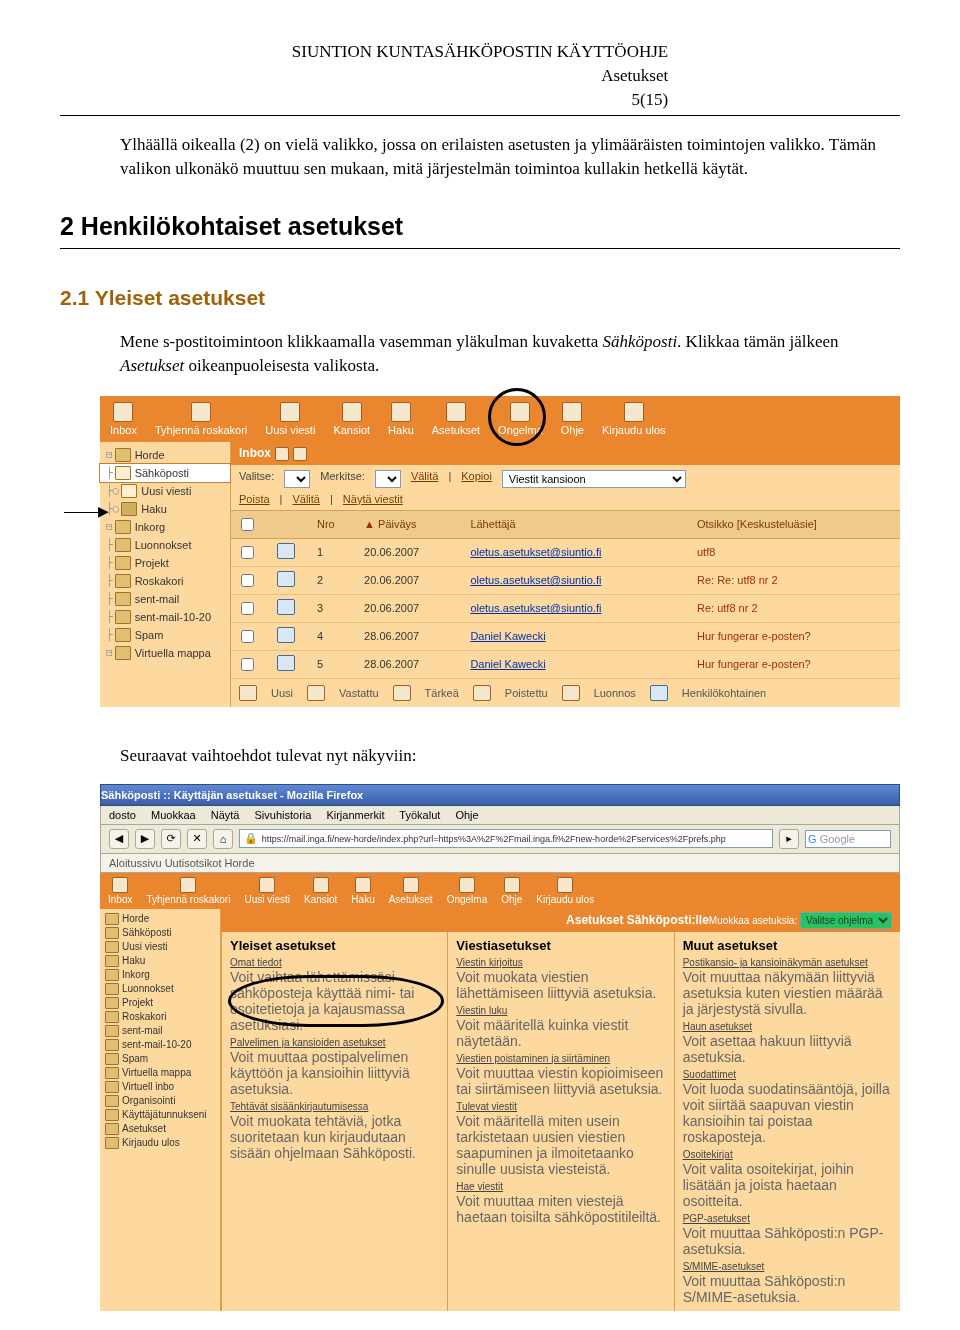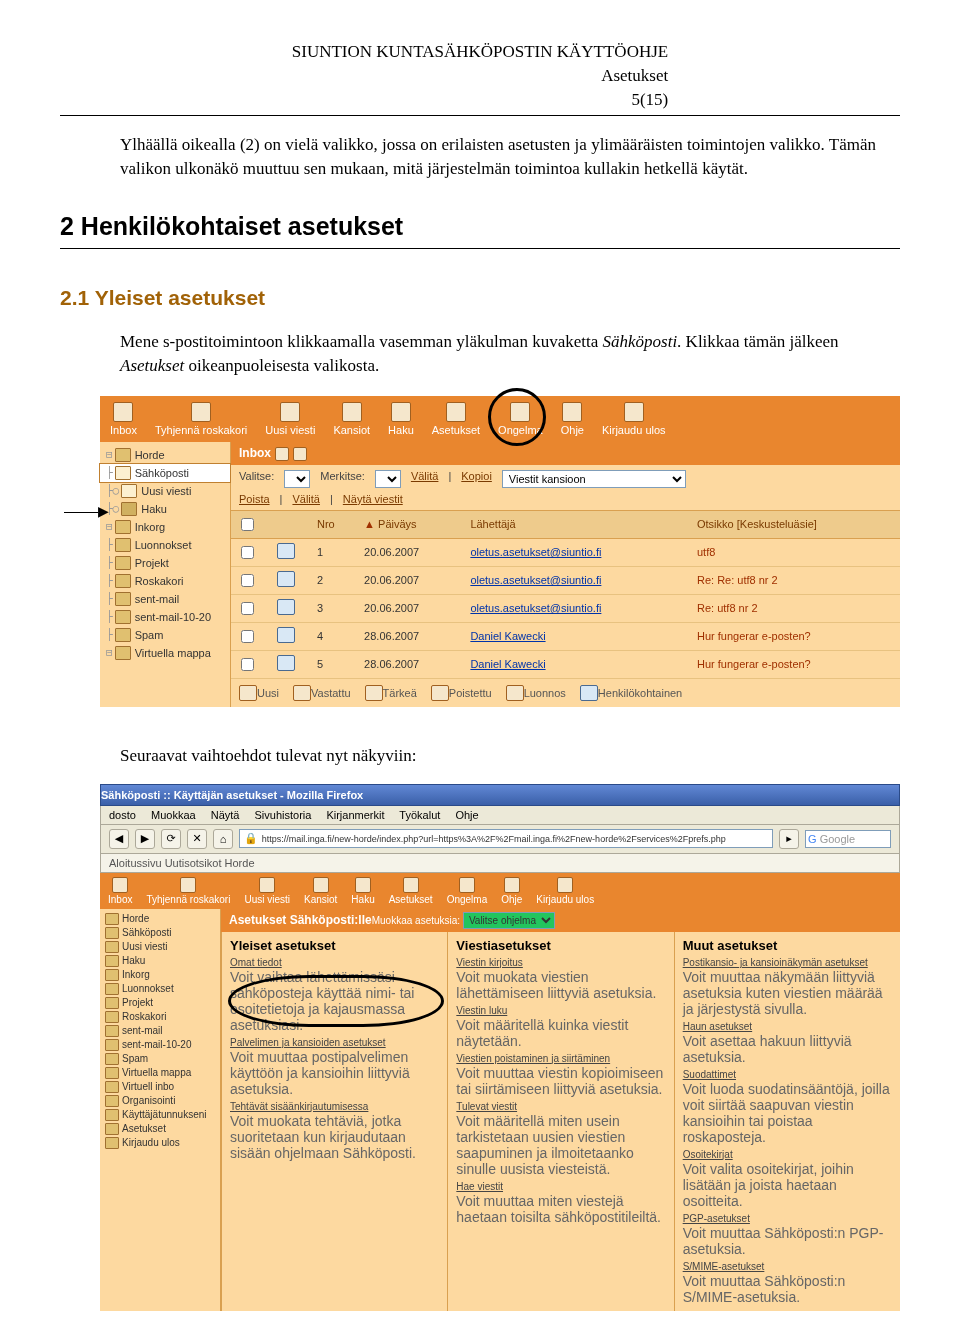--- a/index.html
+++ b/index.html
@@ -32,38 +32,38 @@
 .ctrlrow{padding:5px 8px;font:11px Arial;color:#444;display:flex;gap:10px}
 .select{border:1px solid #7f9db9;background:#fff;font:11px Arial;padding:1px 2px;height:18px}
 .link2{color:#7a3a00;text-decoration:underline}
 table.mail{width:100%;border-collapse:collapse;font:11px Arial}
 table.mail th{background:#eecb8c;text-align:left;padding:4px 6px;border-top:1px solid #d9a050;border-bottom:1px solid #d9a050;font-weight:normal;color:#7a3a00}
 table.mail th .sort{color:#a03000;font-weight:bold}
 table.mail td{padding:4px 6px;border-bottom:1px solid #e8c280;color:#333}
 table.mail td a{color:#0033aa;text-decoration:underline}
 table.mail td.subj{color:#a03000}
 .legendrow{padding:6px 8px;font:11px Arial;color:#555;display:flex;gap:14px}
-.legendrow span{display:inline-flex;align-items:center;gap:0}
+.legendrow span{display:inline-flex;align-items:center;gap:14px}
 .lg-icon{width:16px;height:14px;background:#f5e7cc;border:1px solid #a06020;border-radius:2px}
 .lg-icon.person{background:#d9e8f5;border-color:#4a6a90}
 .caption{margin:37px 0 16px 60px}
 .ff-wrap{margin-left:40px}
 .ff-title{background:linear-gradient(#6188d5,#3a5fa8);color:#fff;font:bold 11px Arial;padding:4px 0;border:1px solid #2a4a88}
 .ff-menu{background:#ece9d8;font:11px Arial;padding:3px 8px;border:1px solid #aca899;border-top:none}
 .ff-menu span{margin-right:12px}
 .ff-nav{background:#ece9d8;padding:4px 8px;border:1px solid #aca899;border-top:none;display:flex;align-items:center;gap:6px;font:11px Arial}
 .ff-btn{width:18px;height:18px;border:1px solid #aca899;border-radius:3px;background:#f5f3e9;display:inline-flex;align-items:center;justify-content:center}
 .urlbox{flex:1;background:#fff;border:1px solid #7f9db9;padding:2px 4px;display:flex;align-items:center;gap:4px}
 .urlbox .lock{color:#d0a020}
 .searchbox{width:80px;background:#fff;border:1px solid #7f9db9;padding:2px;color:#999}
 .ff-bm{background:#f5f3e9;font:11px Arial;padding:3px 8px;border:1px solid #aca899;border-top:none;color:#555}
 .topbar2{background:#e9862e;display:flex;padding:4px 8px;gap:14px;font:10px Arial;color:#fff}
 .topbar2 span{display:inline-flex;flex-direction:column;align-items:center;cursor:pointer}
 .tb2-icon{width:14px;height:14px;background:#f5e7cc;border:1px solid #a06020;border-radius:2px;margin-bottom:1px}
-.app-title{background:#e9862e;color:#fff;font:bold 12px Arial;padding:3px 8px;display:flex;justify-content:flex-start;align-items:center}
+.app-title{background:#e9862e;color:#fff;font:bold 12px Arial;padding:3px 8px;display:flex;justify-content:flex-end;align-items:center}
 .dd{background:#22c55e;border:1px solid #7f9db9;font:10px Arial;padding:1px;color:#333}
 .sidebar2{width:120px;background:#fdd9a0;border-right:1px solid #d9a050;padding:3px 0;font:10px Arial;color:#333}
 .sb2-item{display:flex;align-items:center;padding:1px 5px}
 .sb2-icon{width:12px;height:10px;background:#e0c070;border:1px solid #a07030;margin-right:3px;border-radius:1px}
 .cols{flex:1;display:flex;background:#fdd9a0}
 .col{flex:1;border-left:1px solid #d9a050;padding:4px 8px;font:10px Arial;color:#555}
 .col h4{font:bold 13px Arial;color:#000;margin:2px 0 4px 0}
 .col .slink{color:#444;text-decoration:underline;display:block;margin:4px 0 1px 0;font-size:10px}
 .col .sdesc{color:#666;font-size:14px;margin-bottom:2px}
 .ellipse{position:absolute;width:210px;height:46px;border:3px solid #000;border-radius:60%/80%;top:66px;left:128px;pointer-events:none}

